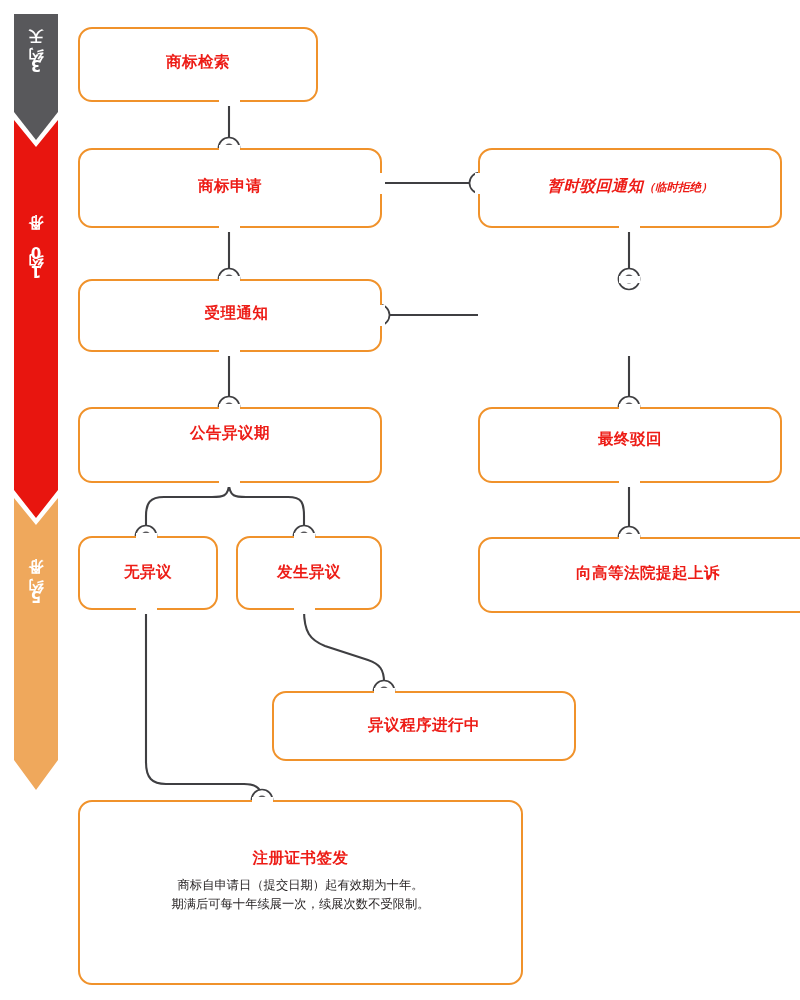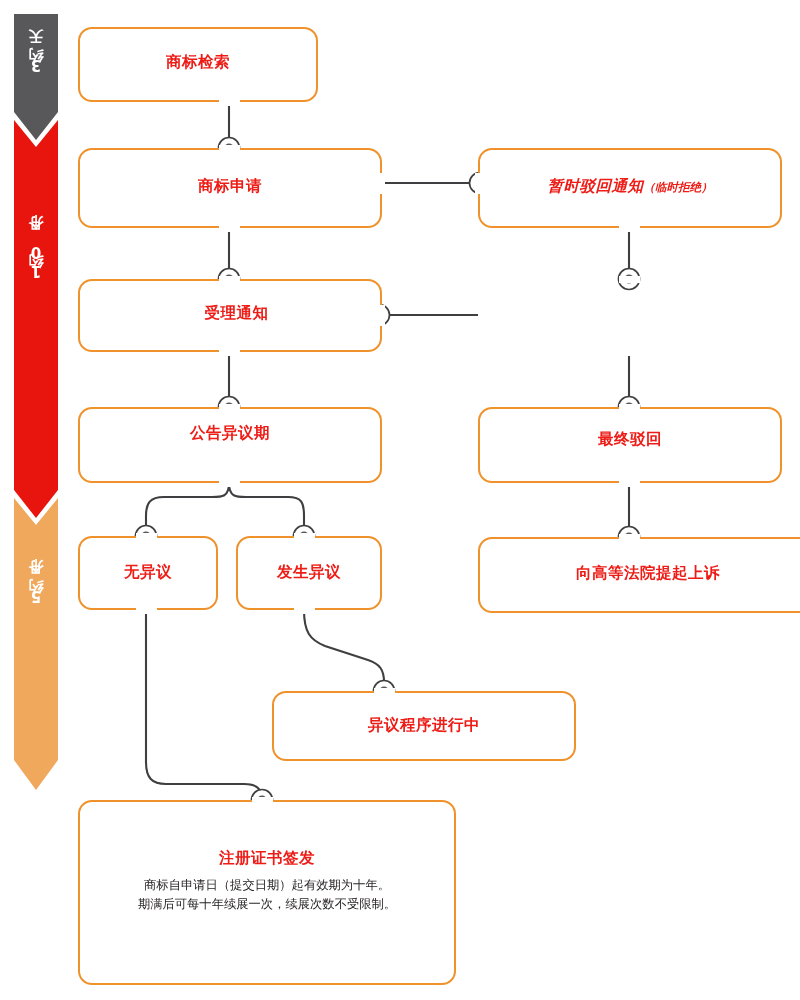--- a/index.html
+++ b/index.html
@@ -241,20 +241,20 @@
   <div class="node-box" style="left:478px; top:537px; width:340px; height:76px;">
     <div class="node-title" style="top:24px;">向高等法院提起上诉</div>
   </div>
   <div class="gap" style="left:619px; top:534px; width:21px; height:7px;"></div>
 
   <div class="node-box" style="left:236px; top:691px; width:304px; height:70px;margin-left:36px;">
     <div class="node-title" style="top:22px;">异议程序进行中</div>
   </div>
   <div class="gap" style="left:374px; top:688px; width:21px; height:7px;"></div>
 
-  <div class="node-box" style="left:78px; top:800px; width:378px; height:185px;">
+  <div class="node-box" style="left:78px; top:800px; width:445px; height:185px;">
     <div class="node-title" style="top:46px;">注册证书签发</div>
     <div class="node-desc" style="top:93px;">期满后可每十年续展一次，续展次数不受限制。</div>
     <div class="node-desc" style="top:74px;">商标自申请日（提交日期）起有效期为十年。</div>
   </div>
   <div class="gap" style="left:252px; top:797px; width:21px; height:7px;"></div>
 
 </div>
 
 </body></html>

